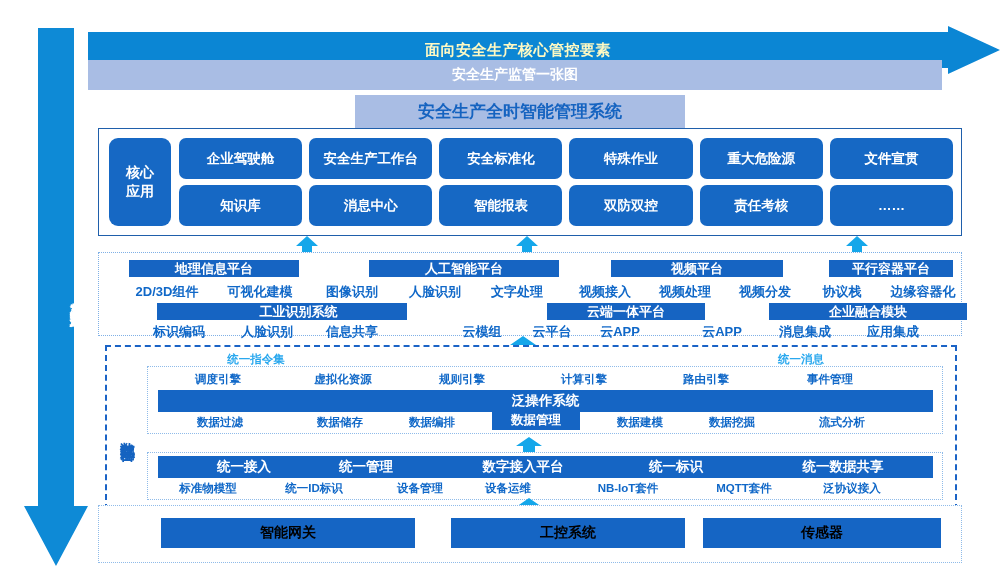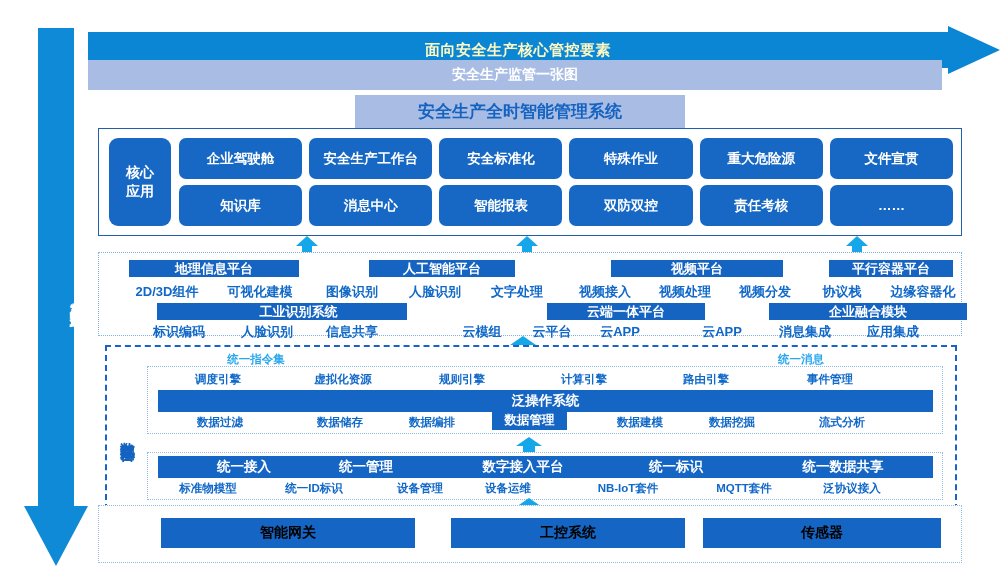--- a/index.html
+++ b/index.html
@@ -186,21 +186,21 @@
     </div>
   </div>
 
   <div class="up-arrow ua-big" style="left:296px; top:236px;"></div>
   <div class="up-arrow ua-big" style="left:516px; top:236px;"></div>
   <div class="up-arrow ua-big" style="left:846px; top:236px;"></div>
 
   <div class="platform-box">
 
     <div class="plat-hdr" style="left:30px;  top:7px;  width:170px;">地理信息平台</div>
-    <div class="plat-hdr" style="left:270px; top:7px;  width:146px;">人工智能平台</div>
+    <div class="plat-hdr" style="left:270px; top:7px;  width:190px;">人工智能平台</div>
     <div class="plat-hdr" style="left:512px; top:7px;  width:172px;">视频平台</div>
     <div class="plat-hdr" style="left:730px; top:7px;  width:124px;">平行容器平台</div>
 
     <div class="plat-sub" style="left:25px;  top:30px; width:86px;">2D/3D组件</div>
     <div class="plat-sub" style="left:118px; top:30px; width:86px;">可视化建模</div>
     <div class="plat-sub" style="left:215px; top:30px; width:76px;">图像识别</div>
     <div class="plat-sub" style="left:298px; top:30px; width:76px;">人脸识别</div>
     <div class="plat-sub" style="left:380px; top:30px; width:76px;">文字处理</div>
     <div class="plat-sub" style="left:468px; top:30px; width:76px;">视频接入</div>
     <div class="plat-sub" style="left:548px; top:30px; width:76px;">视频处理</div>
@@ -238,21 +238,21 @@
   <div class="item-lbl" style="left:422px; top:372px; width:80px;">规则引擎</div>
   <div class="item-lbl" style="left:544px; top:372px; width:80px;">计算引擎</div>
   <div class="item-lbl" style="left:666px; top:372px; width:80px;">路由引擎</div>
   <div class="item-lbl" style="left:790px; top:372px; width:80px;">事件管理</div>
 
   <div class="bar-blue" style="left:158px; top:390px; width:775px; height:22px; justify-content:center;">泛操作系统</div>
 
   <div class="item-lbl" style="left:180px; top:415px; width:80px;">数据过滤</div>
   <div class="item-lbl" style="left:300px; top:415px; width:80px;">数据储存</div>
   <div class="item-lbl" style="left:392px; top:415px; width:80px;">数据编排</div>
-  <div class="chip" style="left:492px; top:411px; width:75px; height:19px;">数据管理</div>
+  <div class="chip" style="left:492px; top:411px; width:88px; height:19px;">数据管理</div>
   <div class="item-lbl" style="left:600px; top:415px; width:80px;">数据建模</div>
   <div class="item-lbl" style="left:692px; top:415px; width:80px;">数据挖掘</div>
   <div class="item-lbl" style="left:802px; top:415px; width:80px;">流式分析</div>
 
   <div class="up-arrow ua-mid" style="left:516px; top:437px;"></div>
 
   <div class="inner-dot" style="left:147px; top:452px; width:796px; height:48px;"></div>
   <div class="bar-blue" style="left:158px; top:456px; width:775px; height:22px;">
     <span style="position:absolute; left:38px;  width:96px; text-align:center;">统一接入</span>
     <span style="position:absolute; left:160px; width:96px; text-align:center;">统一管理</span>

